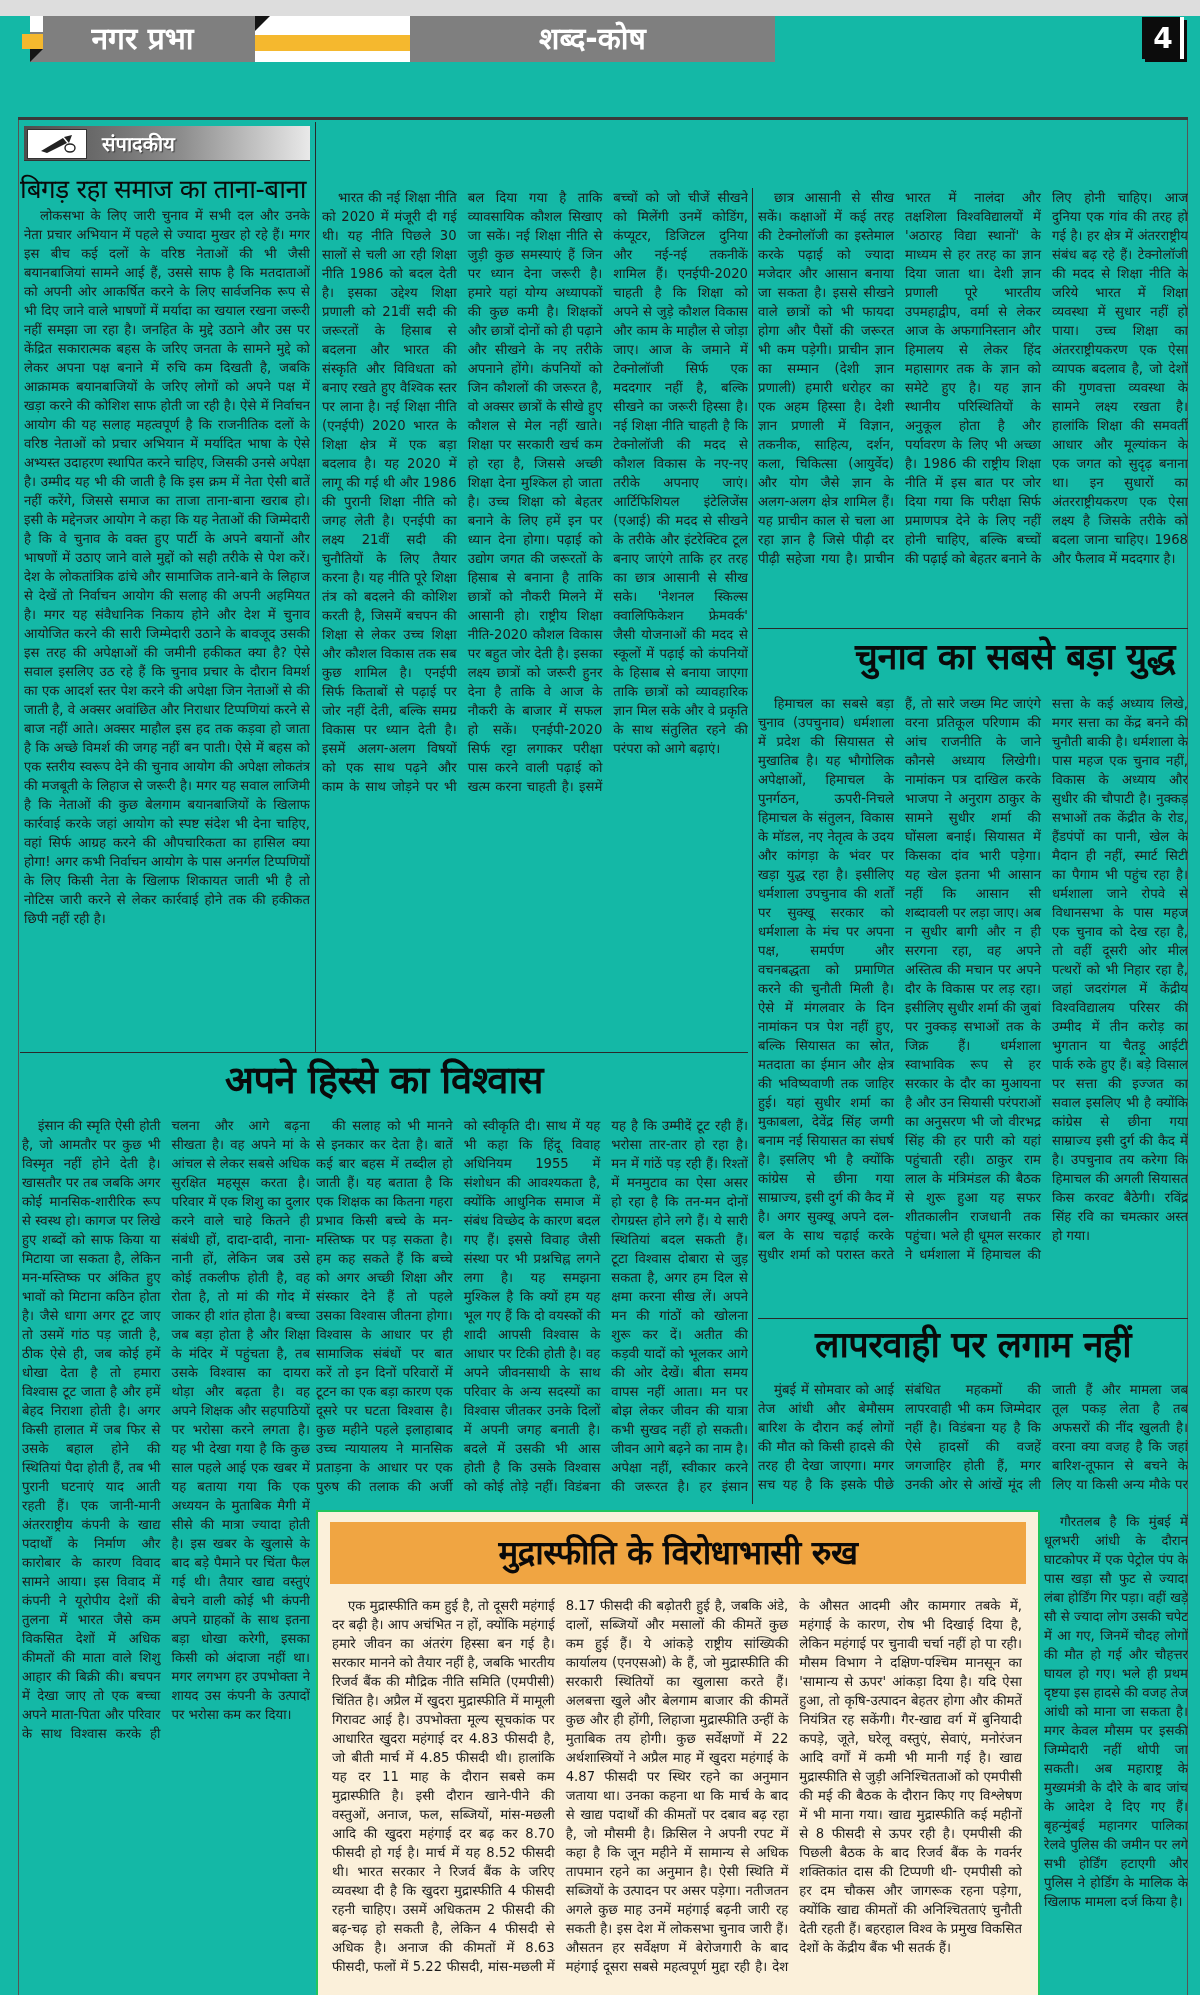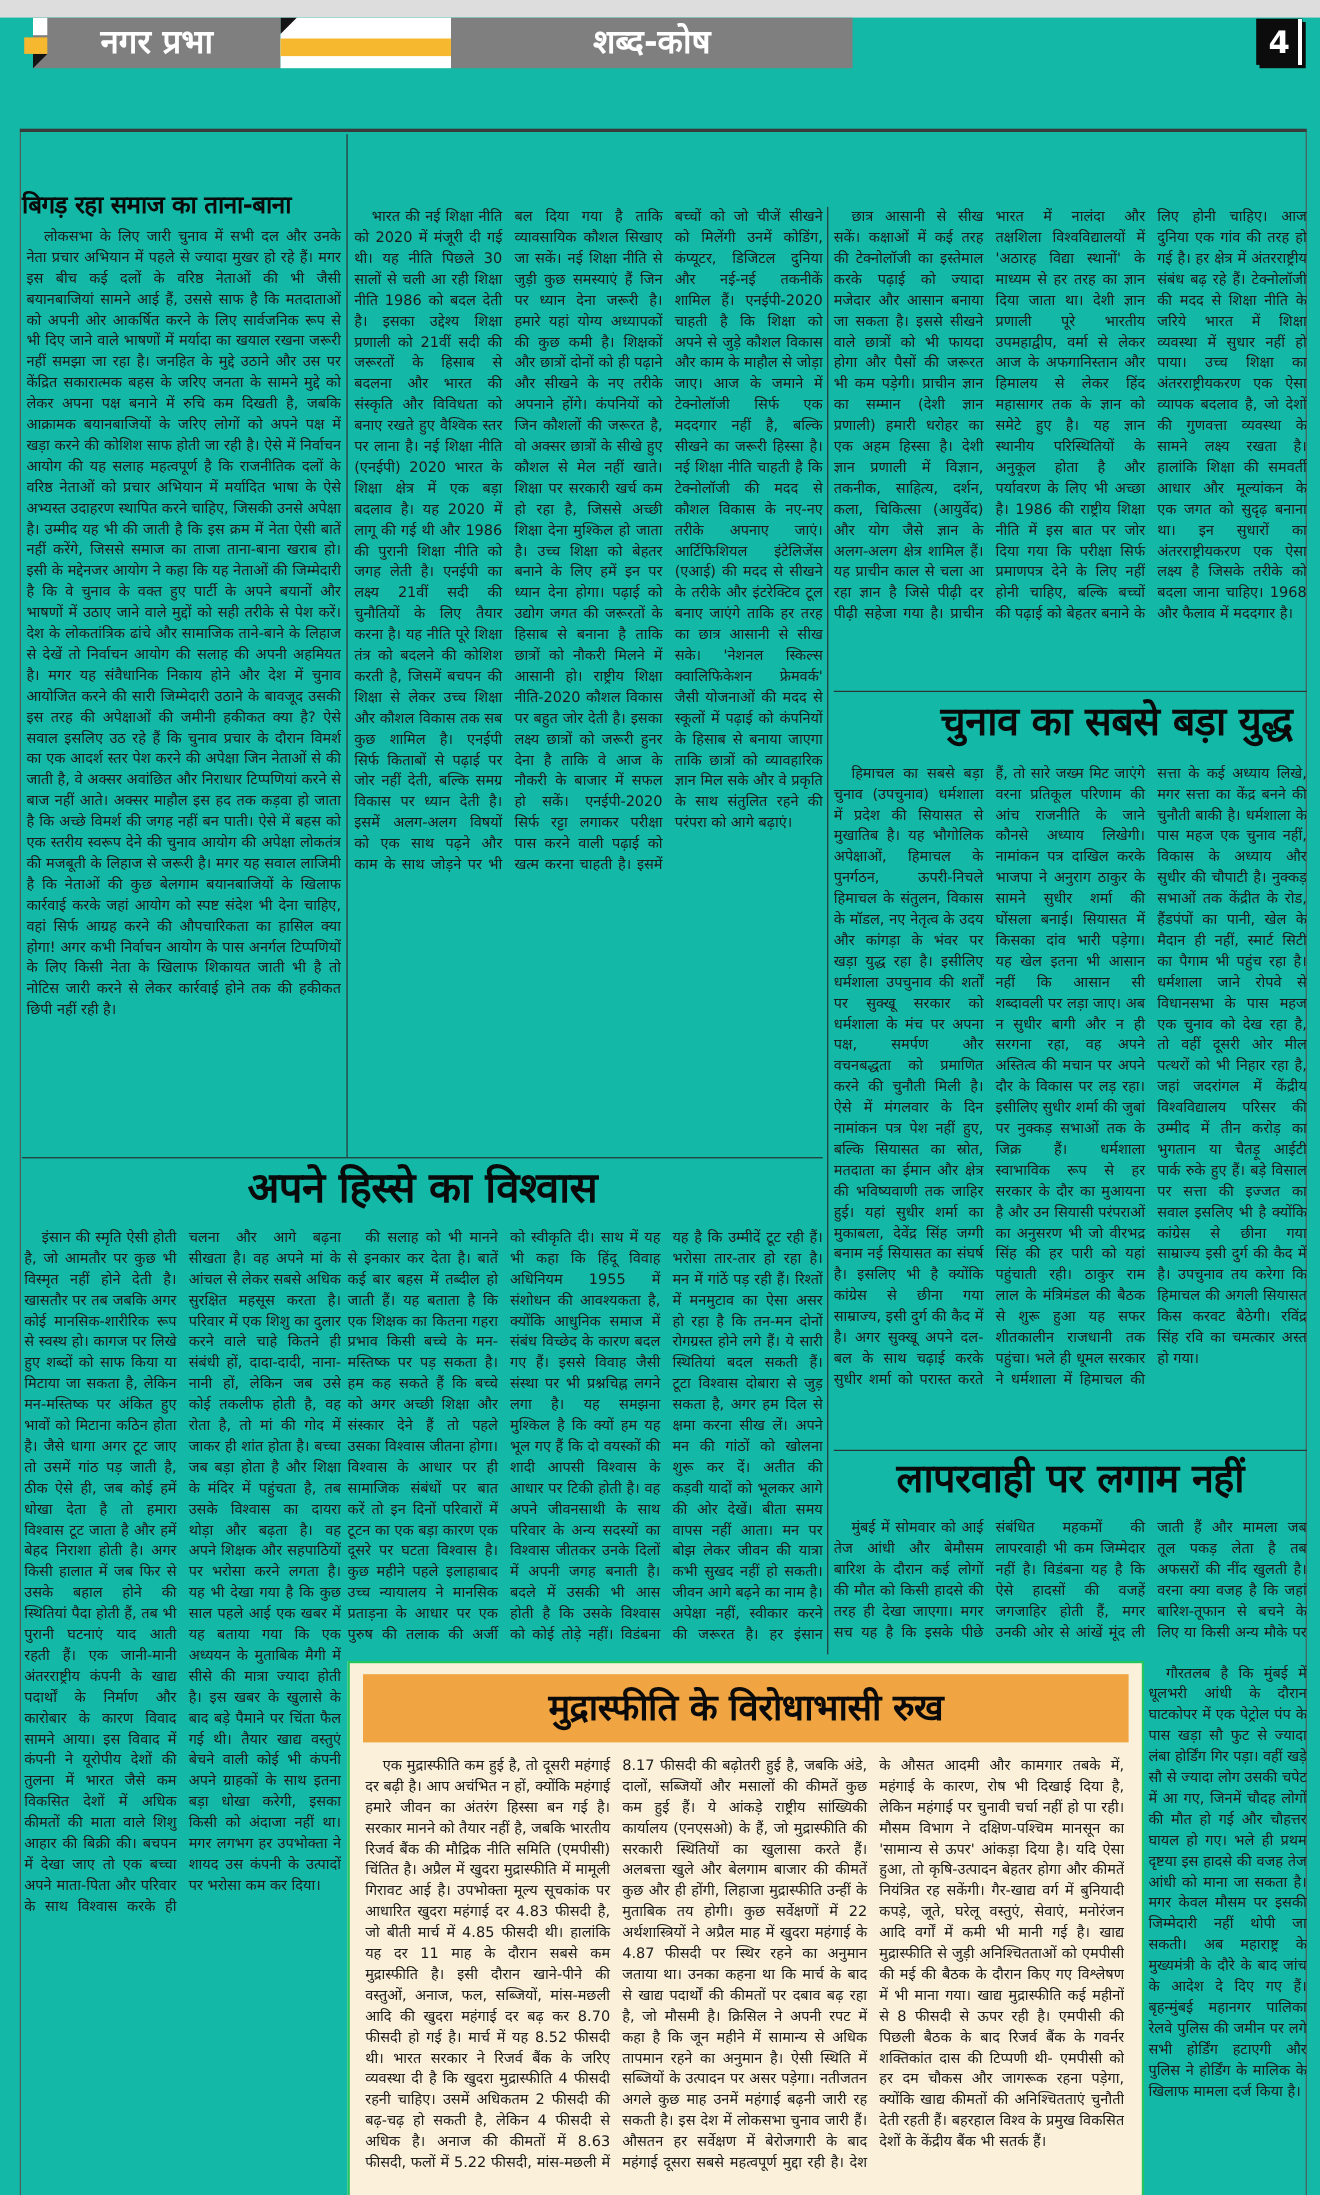--- a/index.html
+++ b/index.html
@@ -29,21 +29,21 @@
   .body-text{font-size:13.2px;line-height:19px;text-align:justify;overflow:hidden;color:#1b1b1b;text-indent:16px;}
   .cols2{column-count:2;column-gap:11px;}
   .cols3{column-count:3;column-gap:11px;}
 
   
   .ed-bar{background:linear-gradient(90deg,#4e4e4e 0%,#8d8d8d 55%,#e9e9e9 100%);
           display:flex;align-items:center;box-shadow:0 1px 0 #333;}
   .ed-bar-label{color:#fff;font-weight:bold;font-size:20px;margin-left:78px;text-shadow:1px 1px 1px #333;}
   .ed-icon{position:absolute;left:3px;top:3px;width:58px;height:28px;background:#fff;border:1px solid #333;
            display:flex;align-items:center;justify-content:center;}
-  .ed-headline{font-weight:bold;font-size:22px;color:#0a0a0a;white-space:nowrap;letter-spacing:-0.5px;}
+  .ed-headline{font-weight:normal;font-size:26px;color:#0a0a0a;white-space:nowrap;letter-spacing:-0.5px;}
 
   
   .inf-box{background:var(--box-bg-cream,#fbf0da);border:2px solid #22c55e;}
   .inf-band{position:absolute;left:12px;right:12px;top:10px;height:62px;
             background:var(--box-band-orange,#f0a542);display:flex;align-items:center;justify-content:center;}
 </style>
 </head>
 <body>
 
 <div class="page">
@@ -67,20 +67,30 @@
     </div>
 
 
     <div class="abs pagenum" style="left:1142px;top:1px;width:42px;height:42px;">4</div>
   </div>
 
   <div class="abs toprule" style="left:18px;top:101px;width:1170px;"></div>
   <div class="abs sideborder" style="left:18px;top:104px;height:1886px;"></div>
   <div class="abs sideborder" style="left:1187px;top:104px;height:1886px;"></div>
 
+  <div class="abs ed-bar" style="left:24px;top:110px;width:286px;height:34px;">
+    <span class="ed-icon">
+      <svg width="40" height="20" viewBox="0 0 40 20">
+          <path d="M4 17 L26 4 L30 9 L10 19 Z" fill="#222"></path>
+          <path d="M27 3 l8 -2 -3 8 z" fill="#222"></path>
+          <ellipse cx="33" cy="14" rx="5" ry="4" fill="none" stroke="#222" stroke-width="1.4"></ellipse>
+        </svg>
+    </span>
+    <span class="ed-bar-label">संपादकीय</span>
+  </div>
   <div class="abs ed-headline" style="left:20px;top:154px;width:294px;">बिगड़ रहा समाज का ताना-बाना</div>
   <div class="abs body-text" style="left:24px;top:190px;width:286px;height:840px;">लोकसभा के लिए जारी चुनाव में सभी दल और उनके नेता प्रचार अभियान में पहले से ज्यादा मुखर हो रहे हैं। मगर इस बीच कई दलों के वरिष्ठ नेताओं की भी जैसी बयानबाजियां सामने आई हैं, उससे साफ है कि मतदाताओं को अपनी ओर आकर्षित करने के लिए सार्वजनिक रूप से भी दिए जाने वाले भाषणों में मर्यादा का खयाल रखना जरूरी नहीं समझा जा रहा है। जनहित के मुद्दे उठाने और उस पर केंद्रित सकारात्मक बहस के जरिए जनता के सामने मुद्दे को लेकर अपना पक्ष बनाने में रुचि कम दिखती है, जबकि आक्रामक बयानबाजियों के जरिए लोगों को अपने पक्ष में खड़ा करने की कोशिश साफ होती जा रही है। ऐसे में निर्वाचन आयोग की यह सलाह महत्वपूर्ण है कि राजनीतिक दलों के वरिष्ठ नेताओं को प्रचार अभियान में मर्यादित भाषा के ऐसे अभ्यस्त उदाहरण स्थापित करने चाहिए, जिसकी उनसे अपेक्षा है। उम्मीद यह भी की जाती है कि इस क्रम में नेता ऐसी बातें नहीं करेंगे, जिससे समाज का ताजा ताना-बाना खराब हो। इसी के मद्देनजर आयोग ने कहा कि यह नेताओं की जिम्मेदारी है कि वे चुनाव के वक्त हुए पार्टी के अपने बयानों और भाषणों में उठाए जाने वाले मुद्दों को सही तरीके से पेश करें। देश के लोकतांत्रिक ढांचे और सामाजिक ताने-बाने के लिहाज से देखें तो निर्वाचन आयोग की सलाह की अपनी अहमियत है। मगर यह संवैधानिक निकाय होने और देश में चुनाव आयोजित करने की सारी जिम्मेदारी उठाने के बावजूद उसकी इस तरह की अपेक्षाओं की जमीनी हकीकत क्या है? ऐसे सवाल इसलिए उठ रहे हैं कि चुनाव प्रचार के दौरान विमर्श का एक आदर्श स्तर पेश करने की अपेक्षा जिन नेताओं से की जाती है, वे अक्सर अवांछित और निराधार टिप्पणियां करने से बाज नहीं आते। अक्सर माहौल इस हद तक कड़वा हो जाता है कि अच्छे विमर्श की जगह नहीं बन पाती। ऐसे में बहस को एक स्तरीय स्वरूप देने की चुनाव आयोग की अपेक्षा लोकतंत्र की मजबूती के लिहाज से जरूरी है। मगर यह सवाल लाजिमी है कि नेताओं की कुछ बेलगाम बयानबाजियों के खिलाफ कार्रवाई करके जहां आयोग को स्पष्ट संदेश भी देना चाहिए, वहां सिर्फ आग्रह करने की औपचारिकता का हासिल क्या होगा! अगर कभी निर्वाचन आयोग के पास अनर्गल टिप्पणियों के लिए किसी नेता के खिलाफ शिकायत जाती भी है तो नोटिस जारी करने से लेकर कार्रवाई होने तक की हकीकत छिपी नहीं रही है।</div>
 
   <div class="abs vrule" style="left:315px;top:106px;height:930px;"></div>
 
   <div class="abs body-text cols3" style="left:322px;top:172px;width:426px;height:858px;">भारत की नई शिक्षा नीति को 2020 में मंजूरी दी गई थी। यह नीति पिछले 30 सालों से चली आ रही शिक्षा नीति 1986 को बदल देती है। इसका उद्देश्य शिक्षा प्रणाली को 21वीं सदी की जरूरतों के हिसाब से बदलना और भारत की संस्कृति और विविधता को बनाए रखते हुए वैश्विक स्तर पर लाना है। नई शिक्षा नीति (एनईपी) 2020 भारत के शिक्षा क्षेत्र में एक बड़ा बदलाव है। यह 2020 में लागू की गई थी और 1986 की पुरानी शिक्षा नीति को जगह लेती है। एनईपी का लक्ष्य 21वीं सदी की चुनौतियों के लिए तैयार करना है। यह नीति पूरे शिक्षा तंत्र को बदलने की कोशिश करती है, जिसमें बचपन की शिक्षा से लेकर उच्च शिक्षा और कौशल विकास तक सब कुछ शामिल है। एनईपी सिर्फ किताबों से पढ़ाई पर जोर नहीं देती, बल्कि समग्र विकास पर ध्यान देती है। इसमें अलग-अलग विषयों को एक साथ पढ़ने और काम के साथ जोड़ने पर भी बल दिया गया है ताकि व्यावसायिक कौशल सिखाए जा सकें। नई शिक्षा नीति से जुड़ी कुछ समस्याएं हैं जिन पर ध्यान देना जरूरी है। हमारे यहां योग्य अध्यापकों की कुछ कमी है। शिक्षकों और छात्रों दोनों को ही पढ़ाने और सीखने के नए तरीके अपनाने होंगे। कंपनियों को जिन कौशलों की जरूरत है, वो अक्सर छात्रों के सीखे हुए कौशल से मेल नहीं खाते। शिक्षा पर सरकारी खर्च कम हो रहा है, जिससे अच्छी शिक्षा देना मुश्किल हो जाता है। उच्च शिक्षा को बेहतर बनाने के लिए हमें इन पर ध्यान देना होगा। पढ़ाई को उद्योग जगत की जरूरतों के हिसाब से बनाना है ताकि छात्रों को नौकरी मिलने में आसानी हो। राष्ट्रीय शिक्षा नीति-2020 कौशल विकास पर बहुत जोर देती है। इसका लक्ष्य छात्रों को जरूरी हुनर देना है ताकि वे आज के नौकरी के बाजार में सफल हो सकें। एनईपी-2020 सिर्फ रट्टा लगाकर परीक्षा पास करने वाली पढ़ाई को खत्म करना चाहती है। इसमें बच्चों को जो चीजें सीखने को मिलेंगी उनमें कोडिंग, कंप्यूटर, डिजिटल दुनिया और नई-नई तकनीकें शामिल हैं। एनईपी-2020 चाहती है कि शिक्षा को अपने से जुड़े कौशल विकास और काम के माहौल से जोड़ा जाए। आज के जमाने में टेक्नोलॉजी सिर्फ एक मददगार नहीं है, बल्कि सीखने का जरूरी हिस्सा है। नई शिक्षा नीति चाहती है कि टेक्नोलॉजी की मदद से कौशल विकास के नए-नए तरीके अपनाए जाएं। आर्टिफिशियल इंटेलिजेंस (एआई) की मदद से सीखने के तरीके और इंटरेक्टिव टूल बनाए जाएंगे ताकि हर तरह का छात्र आसानी से सीख सके। 'नेशनल स्किल्स क्वालिफिकेशन फ्रेमवर्क' जैसी योजनाओं की मदद से स्कूलों में पढ़ाई को कंपनियों के हिसाब से बनाया जाएगा ताकि छात्रों को व्यावहारिक ज्ञान मिल सके और वे प्रकृति के साथ संतुलित रहने की परंपरा को आगे बढ़ाएं।</div>
 
   <div class="abs vrule" style="left:752px;top:172px;height:1316px;"></div>
 
   <div class="abs body-text cols3" style="left:758px;top:172px;width:430px;height:434px;">छात्र आसानी से सीख सकें। कक्षाओं में कई तरह की टेक्नोलॉजी का इस्तेमाल करके पढ़ाई को ज्यादा मजेदार और आसान बनाया जा सकता है। इससे सीखने वाले छात्रों को भी फायदा होगा और पैसों की जरूरत भी कम पड़ेगी। प्राचीन ज्ञान का सम्मान (देशी ज्ञान प्रणाली) हमारी धरोहर का एक अहम हिस्सा है। देशी ज्ञान प्रणाली में विज्ञान, तकनीक, साहित्य, दर्शन, कला, चिकित्सा (आयुर्वेद) और योग जैसे ज्ञान के अलग-अलग क्षेत्र शामिल हैं। यह प्राचीन काल से चला आ रहा ज्ञान है जिसे पीढ़ी दर पीढ़ी सहेजा गया है। प्राचीन भारत में नालंदा और तक्षशिला विश्वविद्यालयों में 'अठारह विद्या स्थानों' के माध्यम से हर तरह का ज्ञान दिया जाता था। देशी ज्ञान प्रणाली पूरे भारतीय उपमहाद्वीप, वर्मा से लेकर आज के अफगानिस्तान और हिमालय से लेकर हिंद महासागर तक के ज्ञान को समेटे हुए है। यह ज्ञान स्थानीय परिस्थितियों के अनुकूल होता है और पर्यावरण के लिए भी अच्छा है। 1986 की राष्ट्रीय शिक्षा नीति में इस बात पर जोर दिया गया कि परीक्षा सिर्फ प्रमाणपत्र देने के लिए नहीं होनी चाहिए, बल्कि बच्चों की पढ़ाई को बेहतर बनाने के लिए होनी चाहिए। आज दुनिया एक गांव की तरह हो गई है। हर क्षेत्र में अंतरराष्ट्रीय संबंध बढ़ रहे हैं। टेक्नोलॉजी की मदद से शिक्षा नीति के जरिये भारत में शिक्षा व्यवस्था में सुधार नहीं हो पाया। उच्च शिक्षा का अंतरराष्ट्रीयकरण एक ऐसा व्यापक बदलाव है, जो देशों की गुणवत्ता व्यवस्था के सामने लक्ष्य रखता है। हालांकि शिक्षा की समवर्ती आधार और मूल्यांकन के एक जगत को सुदृढ़ बनाना था। इन सुधारों का अंतरराष्ट्रीयकरण एक ऐसा लक्ष्य है जिसके तरीके को बदला जाना चाहिए। 1968 और फैलाव में मददगार है।</div>

